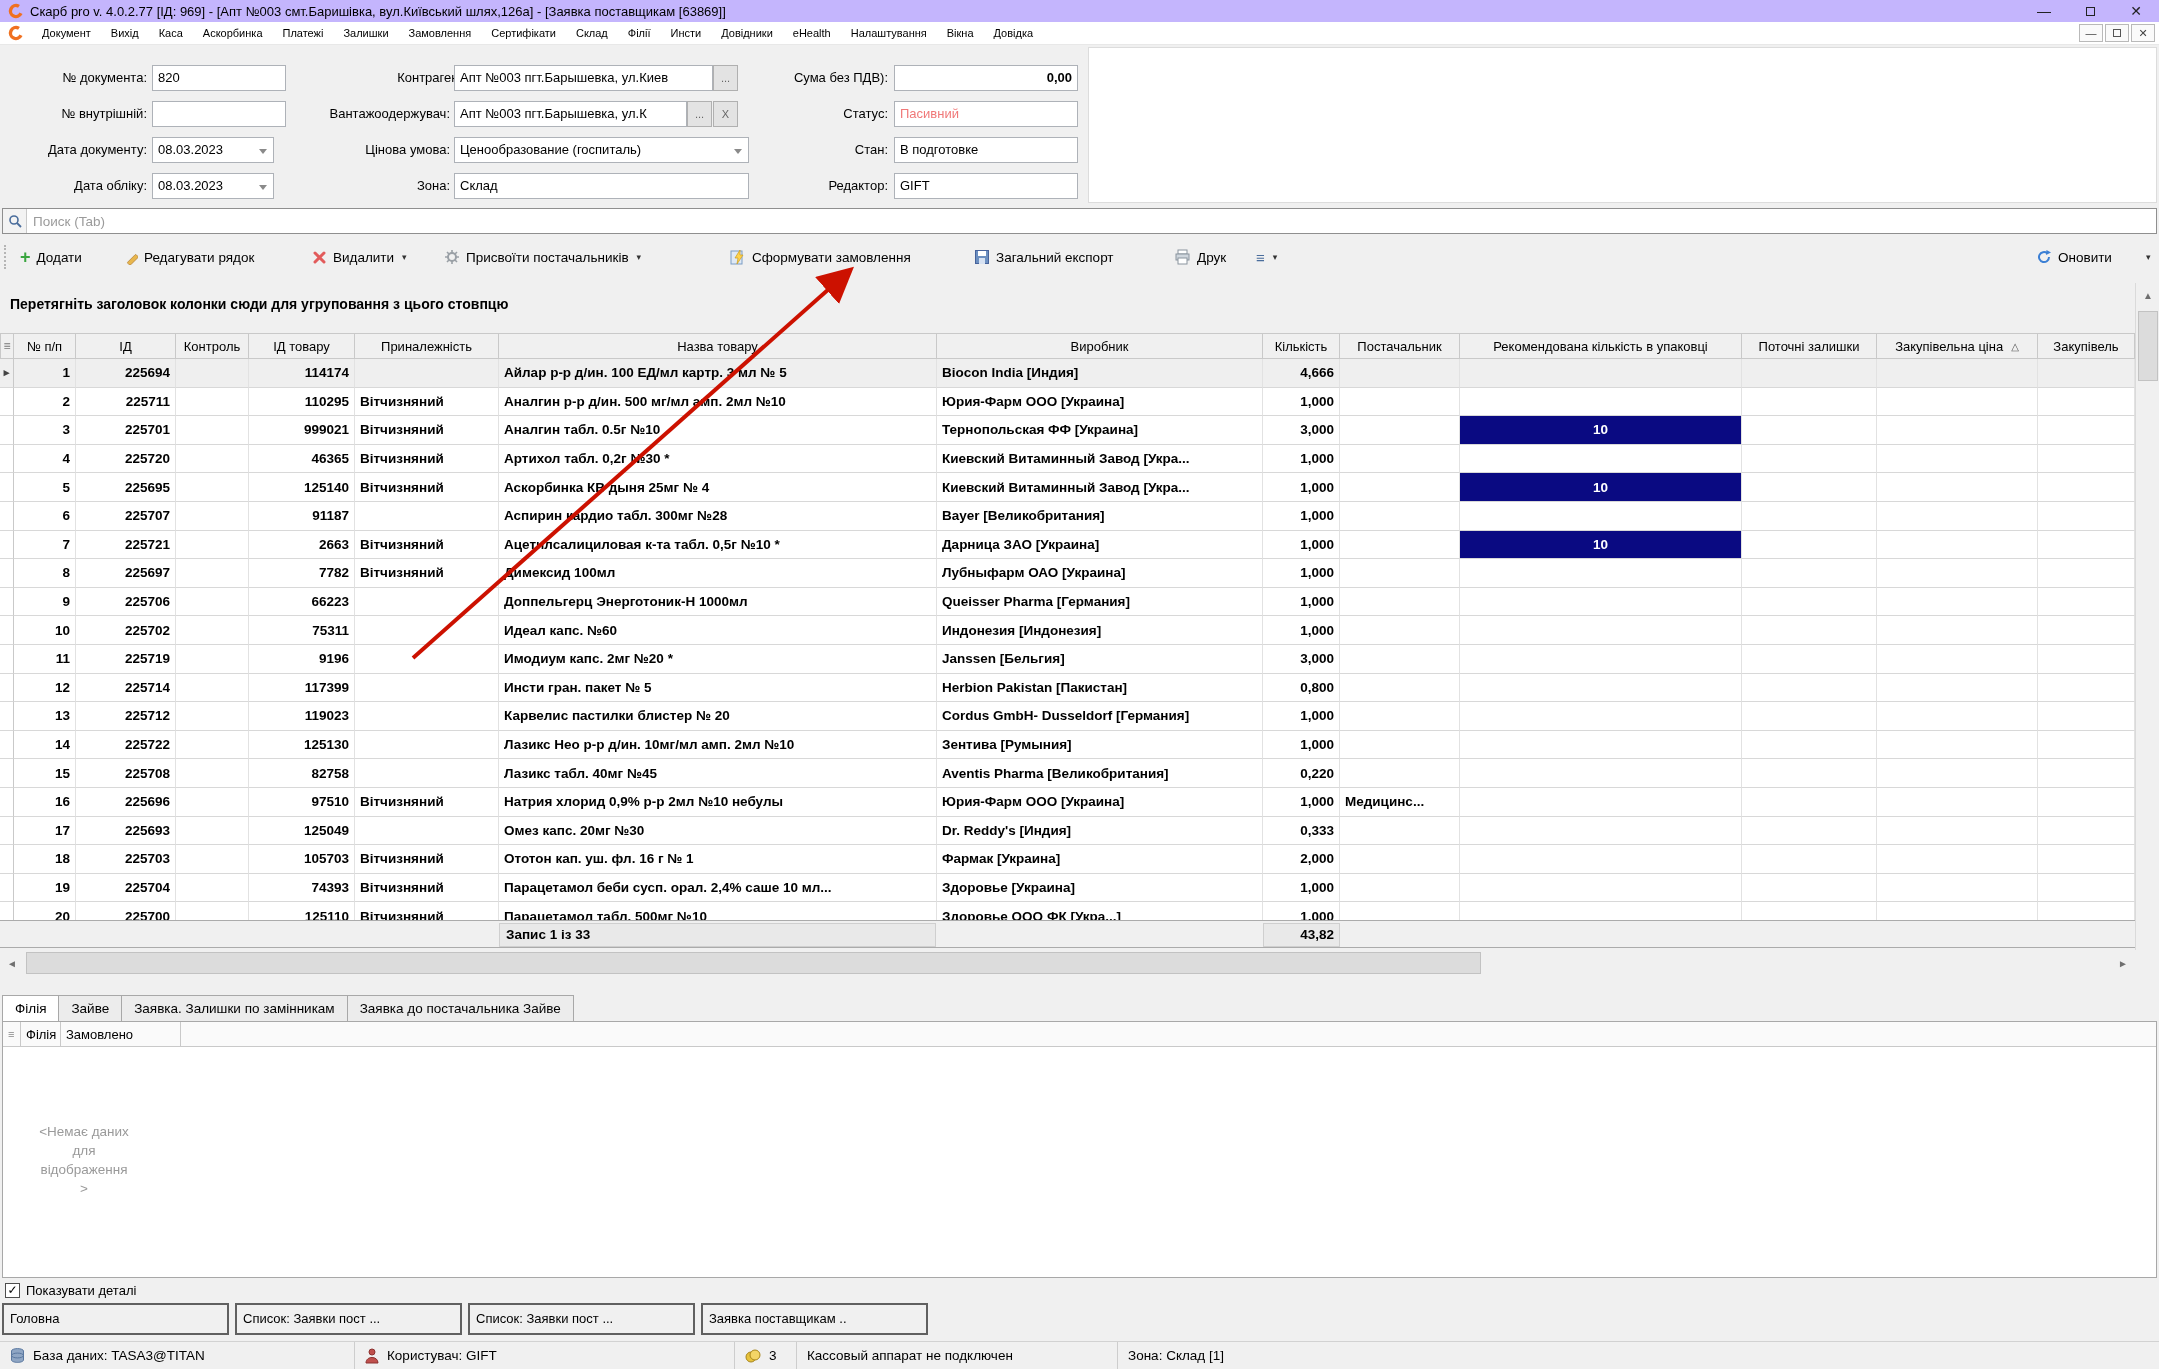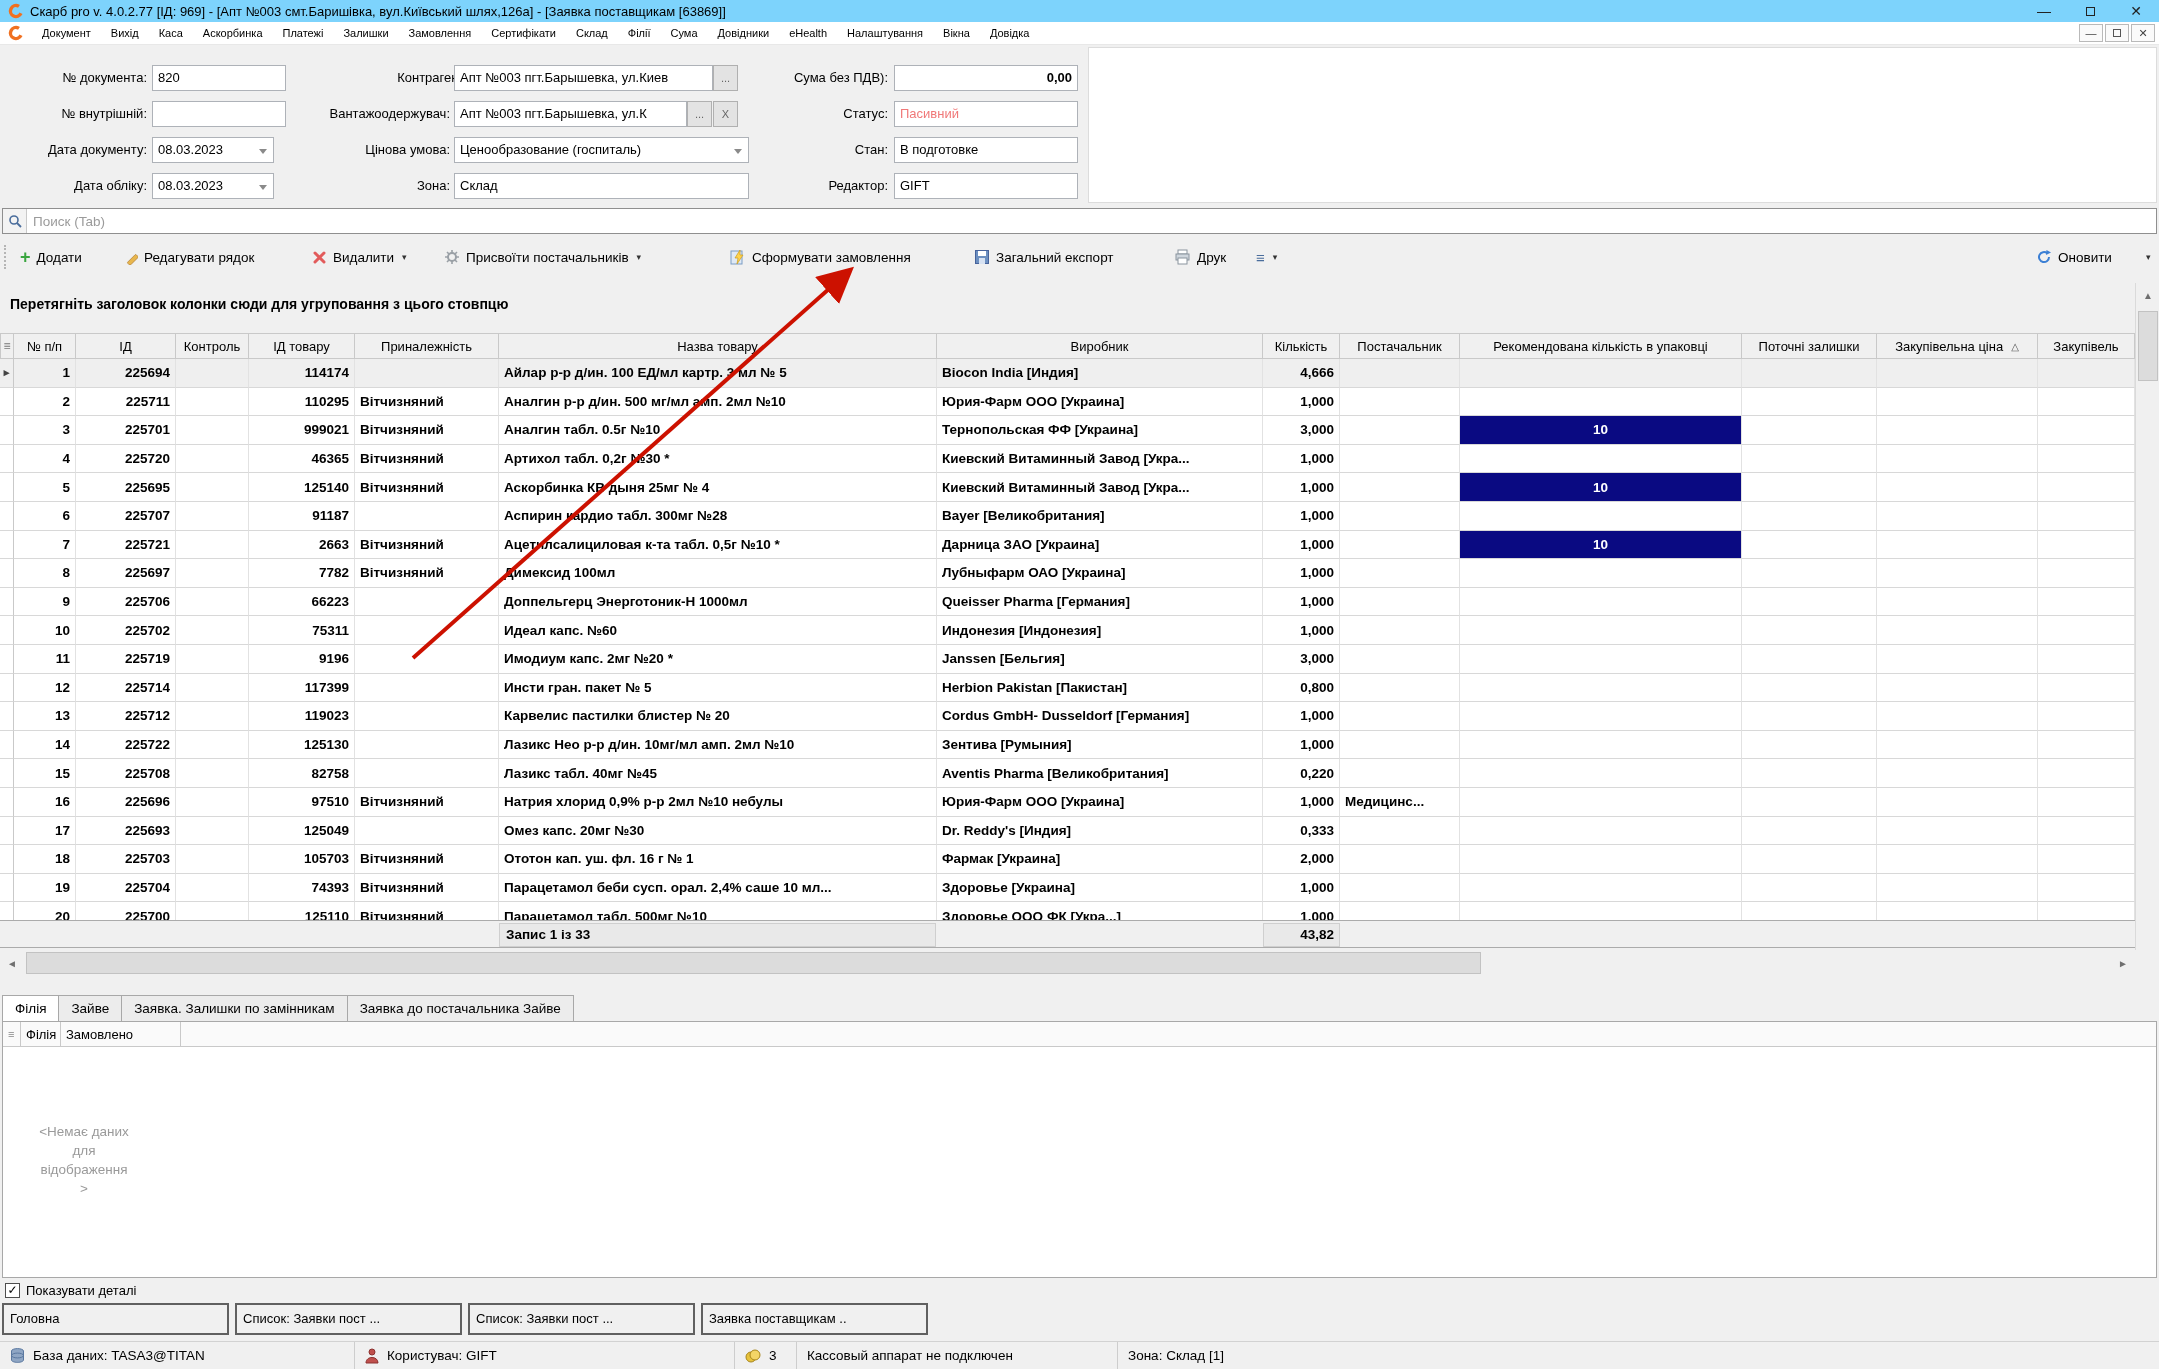--- a/index.html
+++ b/index.html
@@ -3,21 +3,21 @@
 <meta charset="utf-8">
 <style>
   * { box-sizing: border-box; }
   html,body { margin:0; padding:0; }
   body {
     width:2159px; height:1369px; position:relative; overflow:hidden;
     background:#f0f0f0; font-family:"Liberation Sans", sans-serif;
     font-size:13px; color:#000;
   }
   
-  .titlebar { position:absolute; left:0; top:0; width:2159px; height:22px; background:#7dd3fc;
+  .titlebar { position:absolute; left:0; top:0; width:2159px; height:22px; background:#c4b5fd;
     display:flex; align-items:center; }
   .titlebar .logo { margin:0 6px 0 8px; display:flex; }
   .title-text { font-size:13px; white-space:nowrap; }
   .win-controls { margin-left:auto; display:flex; height:22px; }
   .wctl { width:46px; height:22px; display:flex; align-items:center; justify-content:center;
     font-size:14px; color:#222; }
   .wctl .maxbox { width:9px; height:9px; border:1px solid #222; display:block; }
   
   .menubar { position:absolute; left:0; top:22px; width:2159px; height:23px; background:#fff;
     display:flex; align-items:center; border-bottom:1px solid #e8e8e8; }
@@ -149,21 +149,21 @@
       <span class="mi">Документ</span>
       <span class="mi">Вихід</span>
       <span class="mi">Каса</span>
       <span class="mi">Аскорбинка</span>
       <span class="mi">Платежі</span>
       <span class="mi">Залишки</span>
       <span class="mi">Замовлення</span>
       <span class="mi">Сертифікати</span>
       <span class="mi">Склад</span>
       <span class="mi">Філії</span>
-      <span class="mi">Сума</span>
+      <span class="mi">Инсти</span>
       <span class="mi">Довідники</span>
       <span class="mi">eHealth</span>
       <span class="mi">Налаштування</span>
       <span class="mi">Вікна</span>
       <span class="mi">Довідка</span>
     </span>
   <span class="mdi-controls">
     <span class="mdictl">—</span>
     <span class="mdictl">
         <span class="maxbox"></span>

